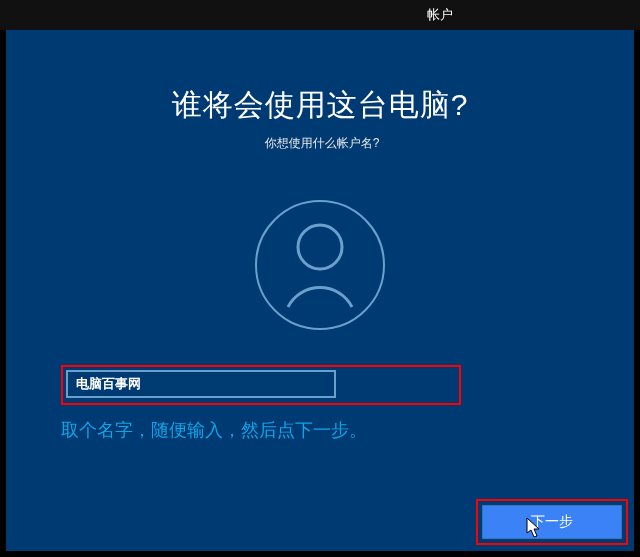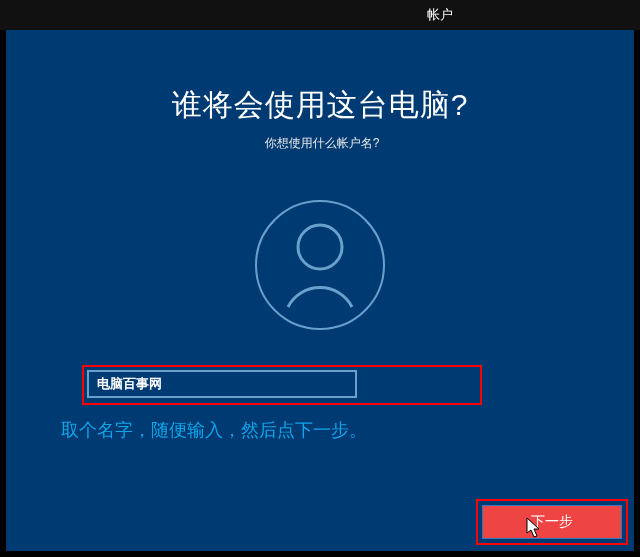--- a/index.html
+++ b/index.html
@@ -87,21 +87,20 @@
   }
   .username-field-wrap {
     position: absolute;
     top: 335px;
     left: 55px;
     width: 400px;
     height: 40px;
     border: 2px solid #ff0000;
     box-sizing: border-box;
     padding: 3px;
-    margin-left: 21px;
   }
   .username-field {
     width: 270px;
     height: 28px;
     border: 2px solid #6aa0cc;
     background: transparent;
     color: #fff;
     font-size: 13px;
     font-weight: bold;
     font-family: inherit;
@@ -120,21 +119,21 @@
     position: absolute;
     bottom: 6px;
     right: 6px;
     border: 2px solid #ff0000;
     padding: 4px;
     box-sizing: border-box;
   }
   .next-btn {
     width: 140px;
     height: 34px;
-    background: #ef4444;
+    background: #3b82f6;
     border: 1px solid #2f78bd;
     color: #fff;
     font-size: 14px;
     font-family: inherit;
     cursor: pointer;
     display: flex;
     align-items: center;
     justify-content: center;
   }
   .cursor {

